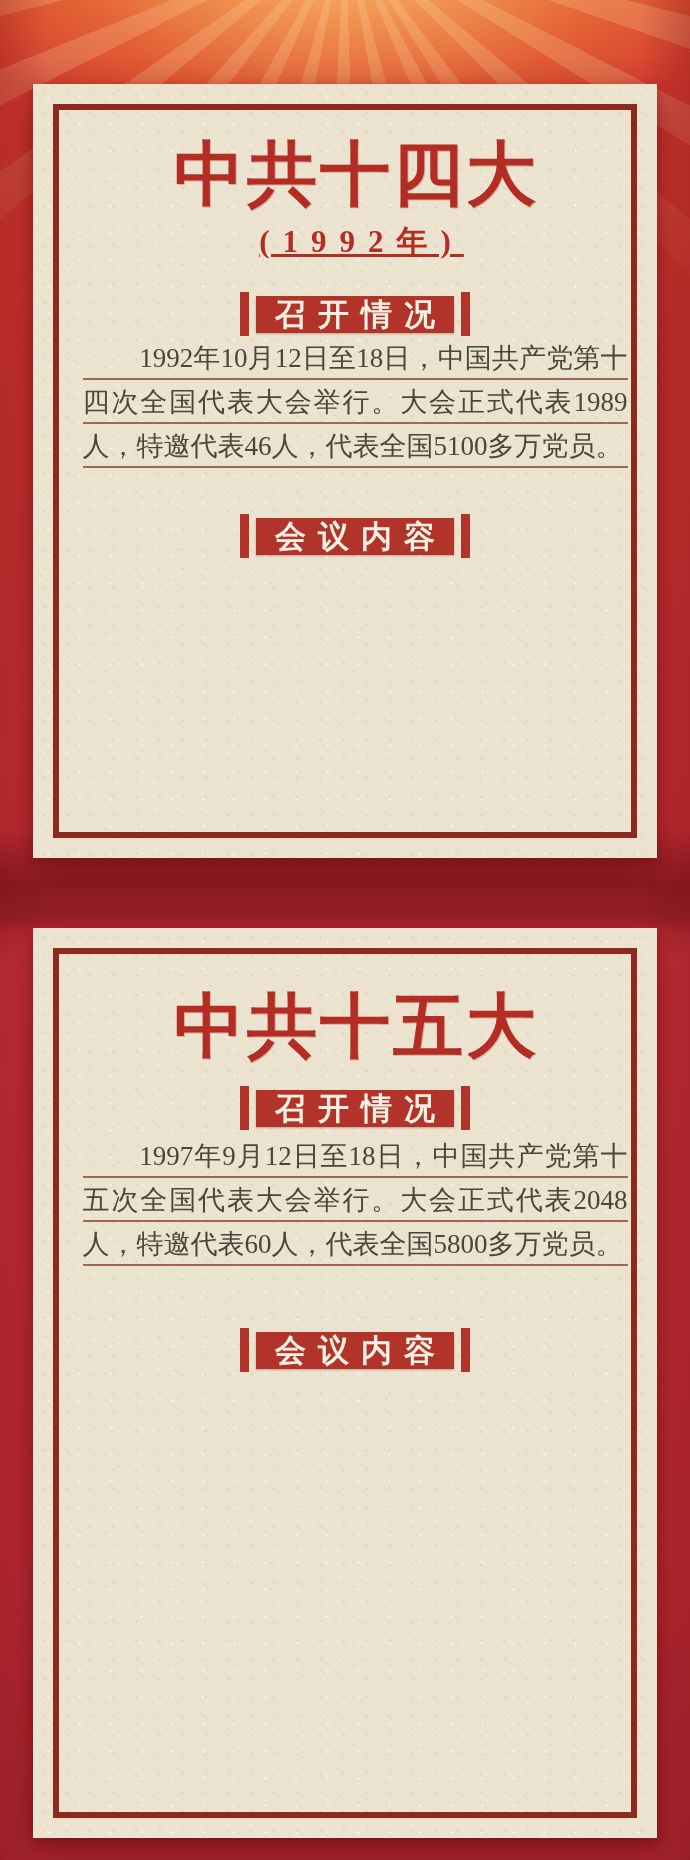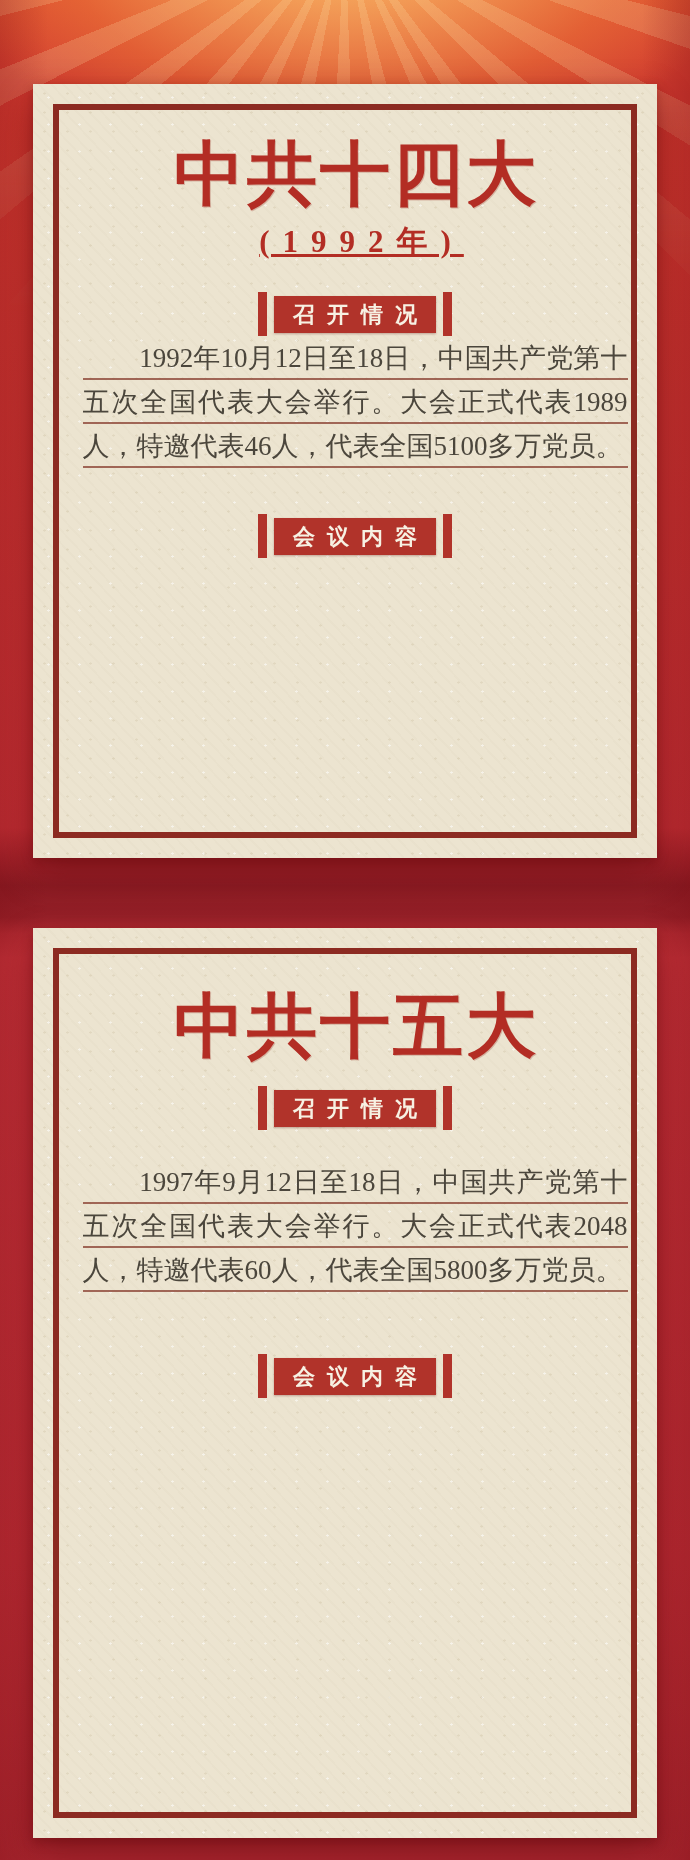--- a/index.html
+++ b/index.html
@@ -61,51 +61,51 @@
   }
   .card1 .badge-a{margin-top:30px;}
   .card1 .badge-b{margin-top:46px;}
   .card2 .badge-a{margin-top:20px;}
   .card2 .badge-b{margin-top:62px;}
   .badge .bar{
     width:9px;height:44px;background:#b1332a;margin:0 7px;flex:0 0 auto;
   }
   .badge .label{
     background:#b1332a;color:#f7f1e3;height:37px;line-height:38px;
-    font-size:22px;letter-spacing:12px;padding:0 7px 0 19px;font-weight:bold;
+    font-size:31px;letter-spacing:12px;padding:0 7px 0 19px;font-weight:bold;
     box-shadow:0 1px 2px rgba(90,10,5,.3);
   }
   .ruled{
     width:545px;margin:0 auto;color:#4b463c;
     font-size:27px;line-height:44px;text-align:justify;text-indent:2.1em;
     background-image:repeating-linear-gradient(to bottom,
       transparent 0 42px, rgba(141,70,55,.8) 42px 44px);
   }
   .card1 .ruled-a{margin-top:0;}
   .card1 .ruled-b{margin-top:12px;}
-  .card2 .ruled-a{margin-top:30px;}
+  .card2 .ruled-a{margin-top:4px;}
   .card2 .ruled-b{margin-top:0;}
 </style>
 </head>
 <body>
 
 <div class="rays"></div>
 <div class="edge-shade"></div>
 
 <div class="card card1">
   <div class="frame">
     <h1 class="card-title">中共十四大</h1>
     <div class="card-year">(1992年)</div>
 
     <div class="badge badge-a">
       <span class="bar"></span>
       <span class="label">召开情况</span>
       <span class="bar"></span>
     </div>
-    <p class="ruled ruled-a">1992年10月12日至18日，中国共产党第十五次全国代表大会举行。大会正式代表1989人，特邀代表46人，代表全国5100多万党员。</p>
+    <p class="ruled ruled-a">1992年10月12日至18日，中国共产党第十四次全国代表大会举行。大会正式代表1989人，特邀代表46人，代表全国5100多万党员。</p>
 
     <div class="badge badge-b">
       <span class="bar"></span>
       <span class="label">会议内容</span>
       <span class="bar"></span>
     </div>
   </div>
 </div>
 
 <div class="card card2">

